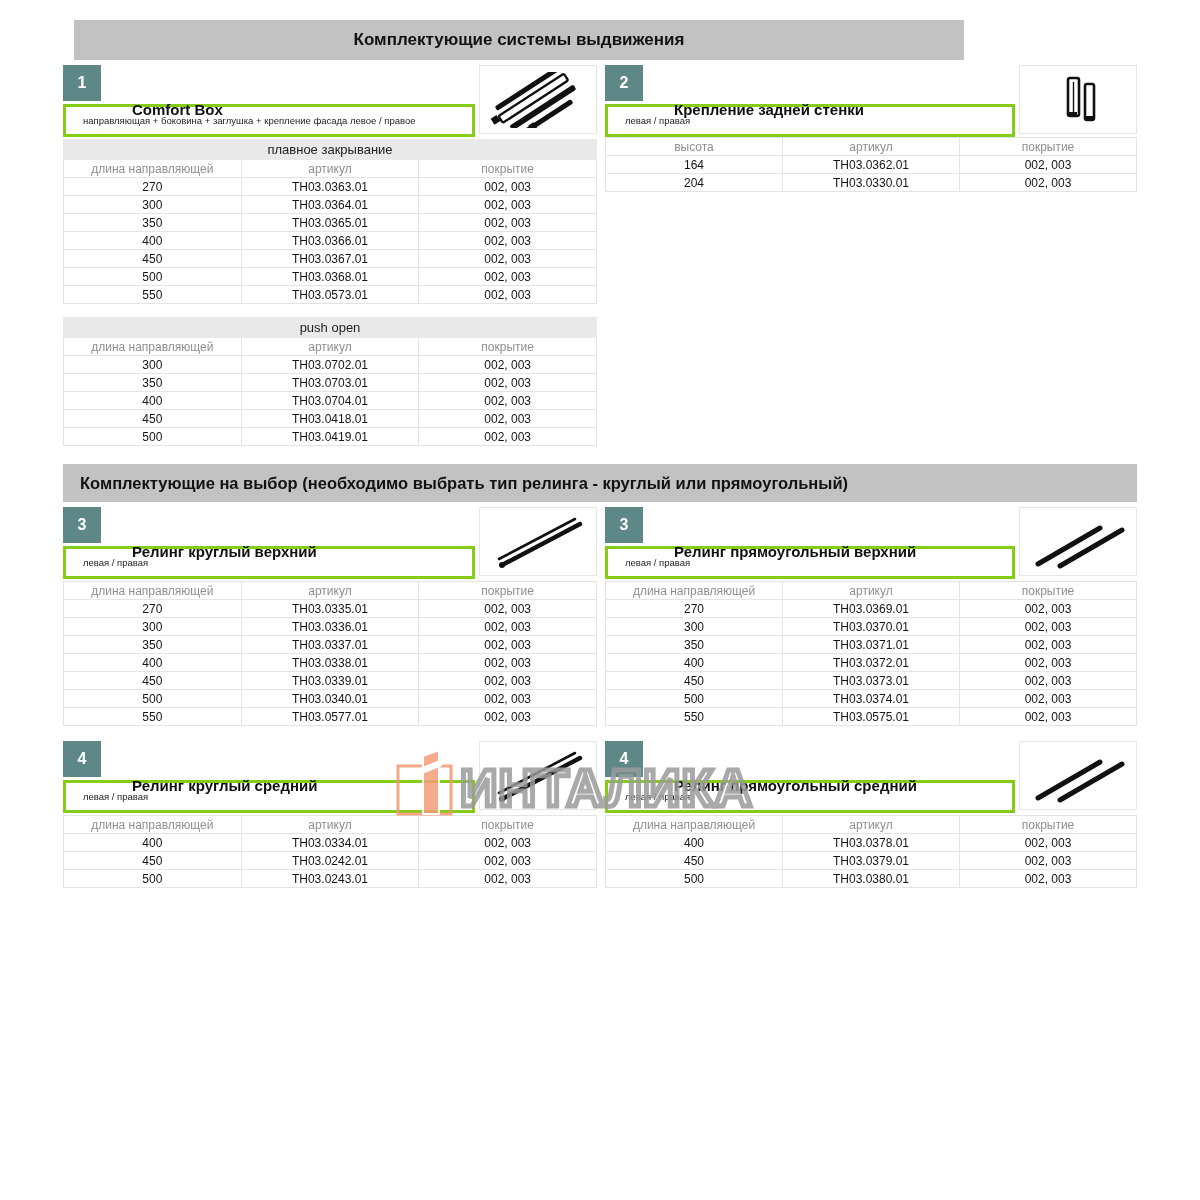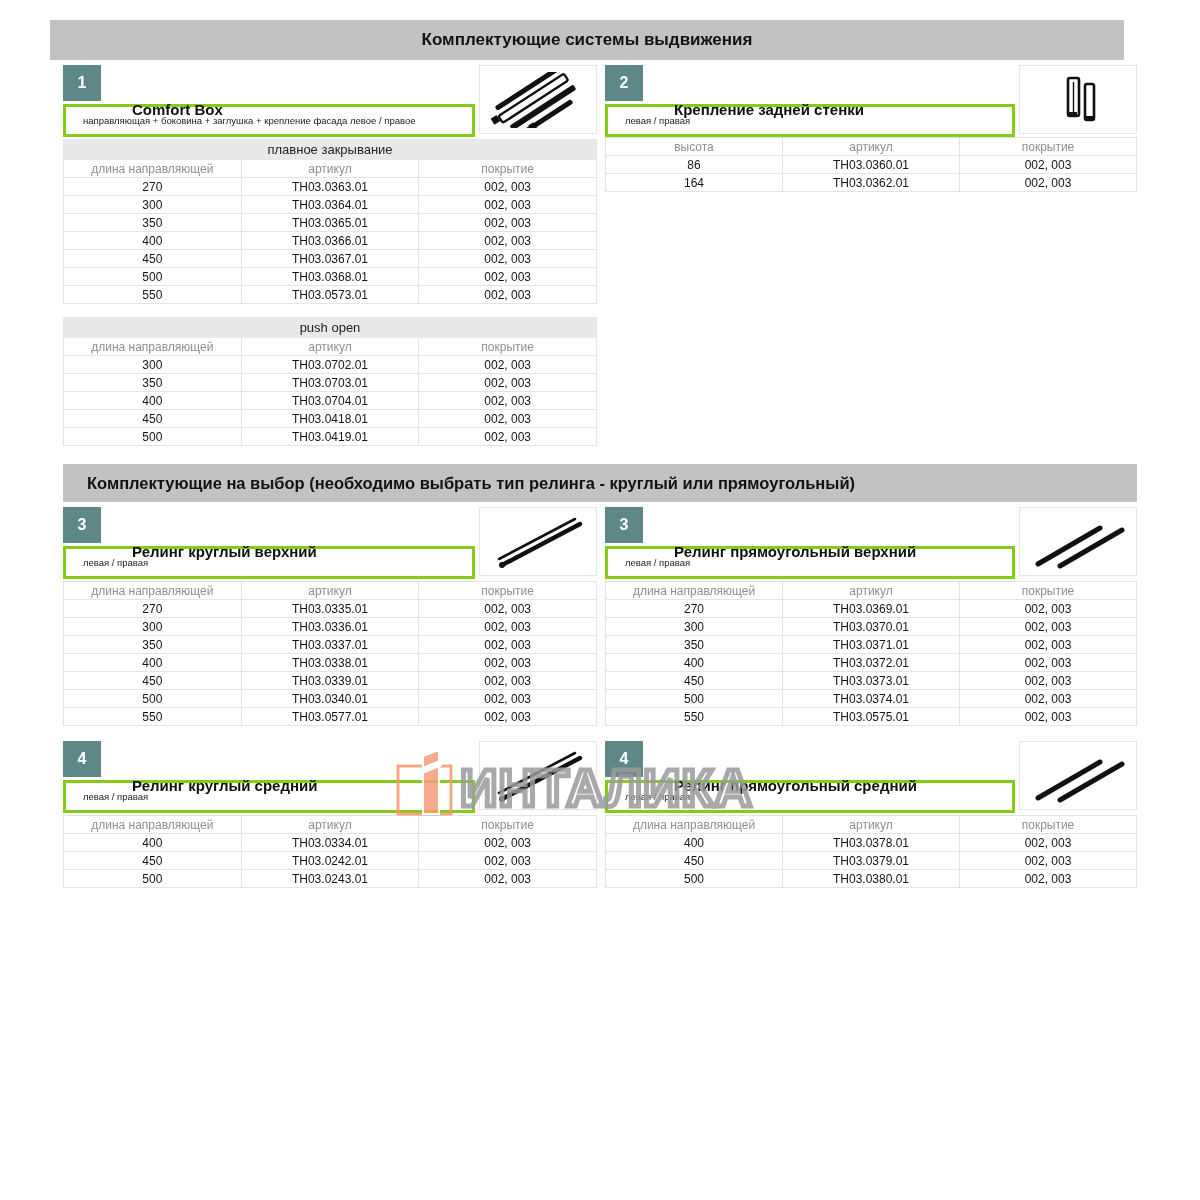--- a/index.html
+++ b/index.html
@@ -1,21 +1,21 @@
 <!DOCTYPE html>
 <html><head>
 <meta charset="utf-8">
 <style>
   html,body{margin:0;padding:0;}
   body{width:1200px;height:1200px;background:#ffffff;position:relative;overflow:hidden;
        font-family:"Liberation Sans",sans-serif;color:#161616;}
   .abs{position:absolute;box-sizing:border-box;}
   .banner{background:#c2c2c2;height:40px;display:flex;align-items:center;justify-content:center;
           font-weight:bold;font-size:17px;color:#121212;}
-  .banner.left{justify-content:flex-start;padding-left:24px;font-size:16.5px;}
+  .banner.left{justify-content:flex-start;padding-left:17px;font-size:16.5px;}
   .headwrap{width:412px;}
   .sec-right .headwrap{width:410px;}
   .headrow{display:flex;height:36px;}
   .badge{width:38px;background:#5e8888;color:#ffffff;font-weight:bold;font-size:16px;
          display:flex;align-items:center;justify-content:center;}
   .band{flex:1;background:#c2410c;display:flex;align-items:center;padding-left:31px;
         font-weight:bold;font-size:15px;color:#111;margin-top:44px;}
   .subrow{margin-top:3px;height:27px;border:3px solid #84cc16;background:#fff;display:flex;
           align-items:center;padding-left:17px;font-size:9.5px;color:#222;}
   .iconbox{position:absolute;top:0;right:0;width:116px;height:67px;border:1px solid #e6e6e6;
@@ -28,21 +28,21 @@
   .watermark{position:absolute;left:393px;top:748px;display:flex;align-items:flex-start;
              z-index:6;opacity:0.85;pointer-events:none;}
   .wm-text{font-size:52px;font-weight:bold;line-height:80px;letter-spacing:1px;margin-left:3px;
            color:transparent;-webkit-text-stroke:5px #9b9b9b;}
   svg .ink{fill:#111;}
   svg .ink-line{stroke:#111;stroke-linecap:round;fill:none;}
 </style>
 </head>
 <body>
 
-<div class="banner abs" style="left:50px;top:20px;width:1074px;">Комплектующие системы выдвижения</div>
+<div class="banner abs" style="left:74px;top:20px;width:890px;">Комплектующие системы выдвижения</div>
 
 <div class="abs" style="left:63px;top:65px;width:534px;">
   <div class="headwrap">
     <div class="headrow">
       <div class="badge">1</div>
       <div class="band">Comfort Box</div>
     </div>
     <div class="subrow">направляющая + боковина + заглушка + крепление фасада левое / правое</div>
   </div>
   <div class="iconbox">
@@ -186,27 +186,27 @@
     </colgroup>
   <tbody>
     <tr>
         <th>высота</th>
         <th>артикул</th>
         <th>покрытие</th>
       </tr>
   </tbody>
   <tbody>
       <tr>
-        <td>86</td>
-        <td>TH03.0360.01</td>
-        <td>002, 003</td>
-      </tr>
-      <tr>
         <td>164</td>
         <td>TH03.0362.01</td>
+        <td>002, 003</td>
+      </tr>
+      <tr>
+        <td>204</td>
+        <td>TH03.0330.01</td>
         <td>002, 003</td>
       </tr>
     </tbody>
 </table>
 
 <div class="banner left abs" style="left:63px;top:464px;width:1074px;height:38px;">Комплектующие на выбор (необходимо выбрать тип релинга - круглый или прямоугольный)</div>
 
 <div class="abs" style="left:63px;top:507px;width:534px;">
   <div class="headwrap">
     <div class="headrow">

